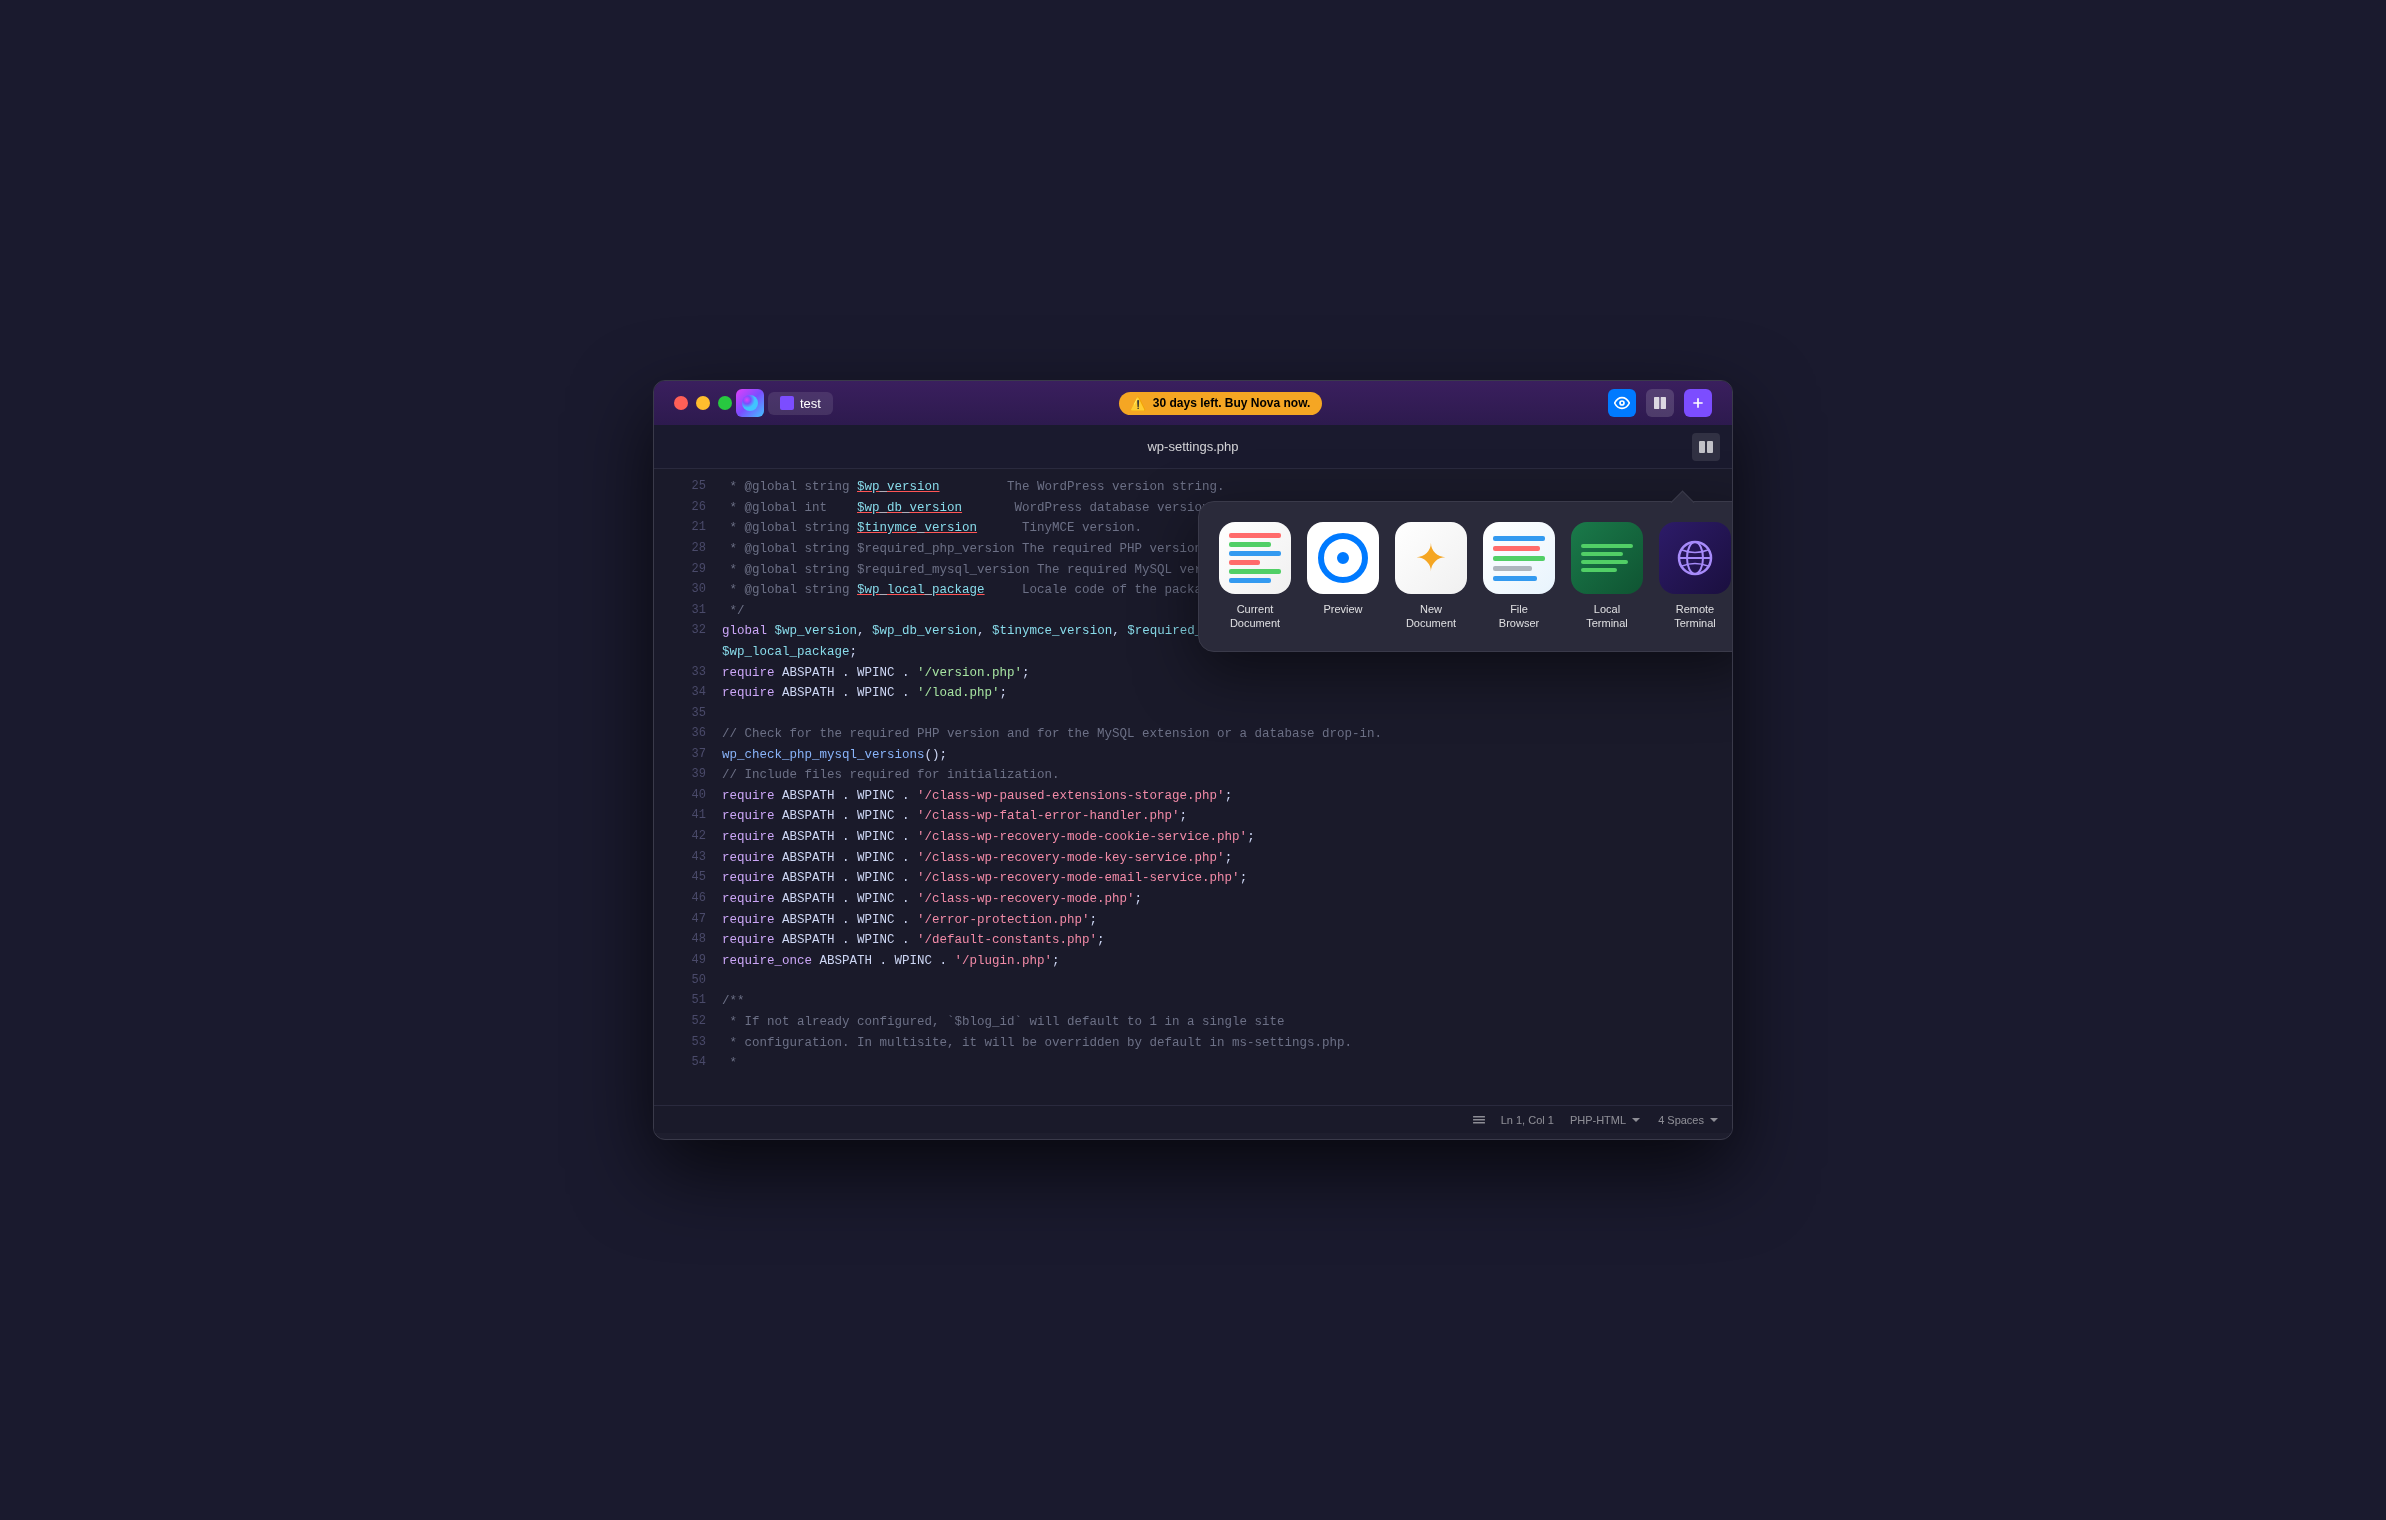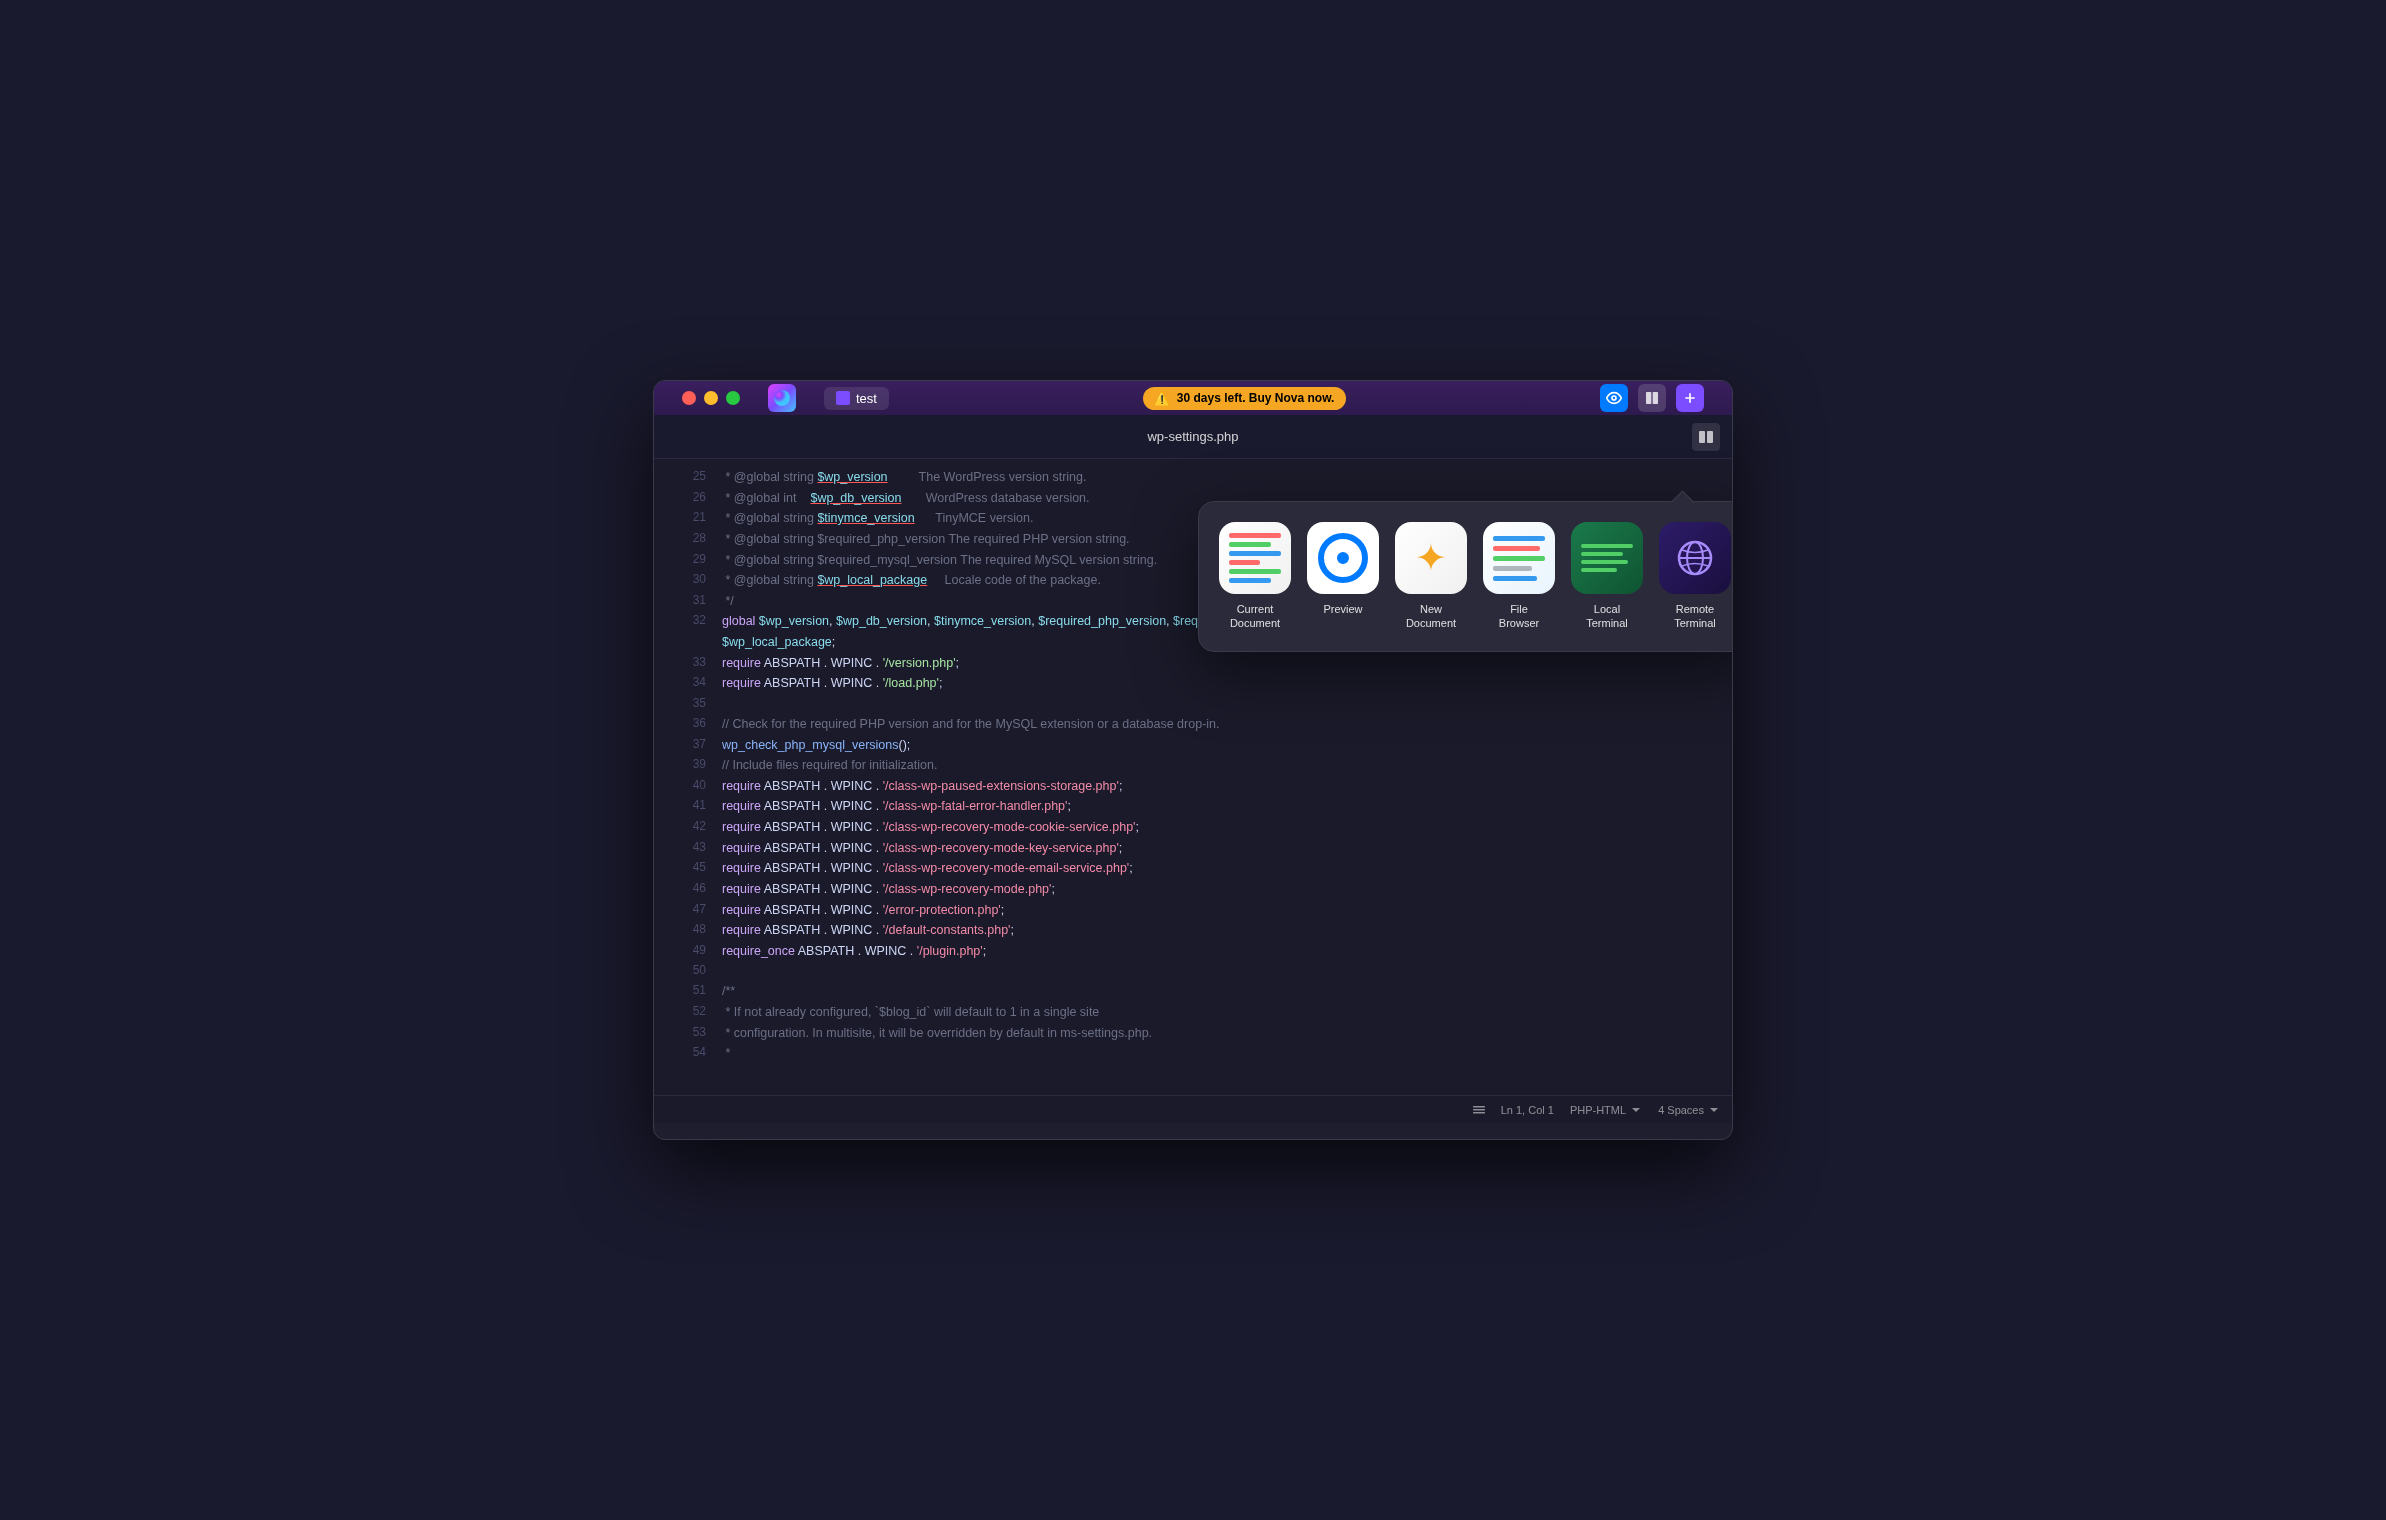--- a/index.html
+++ b/index.html
@@ -19,26 +19,26 @@
       background: #1e1e2e;
       border-radius: 12px;
       overflow: hidden;
       box-shadow: 0 30px 80px rgba(0,0,0,0.7);
       position: relative;
       border: 1px solid #3a3a4a;
     }
 
     
     .titlebar {
-      height: 34px;
+      height: 44px;
       background: linear-gradient(180deg, #3a1f5e 0%, #2d1a4e 100%);
       display: flex;
       align-items: center;
-      padding: 0 28px;
-      gap: 28px;
+      padding: 0 20px;
+      gap: 4px;
       position: relative;
     }
 
     .traffic-lights {
       display: flex;
       gap: 8px;
       align-items: center;
     }
 
     .traffic-light {
@@ -170,21 +170,21 @@
       width: 16px;
       height: 16px;
       fill: rgba(255,255,255,0.7);
     }
 
     
     .code-area {
       background: #1a1a2a;
       flex: 1;
       overflow: hidden;
-      font-family: Liberation Sans, sans-serif;
+      font-family: Liberation Mono, monospace;
       font-size: 12.5px;
       line-height: 1.65;
       padding: 8px 0;
     }
 
     .main-content {
       display: flex;
       flex-direction: column;
       height: calc(100% - 50px);
     }

